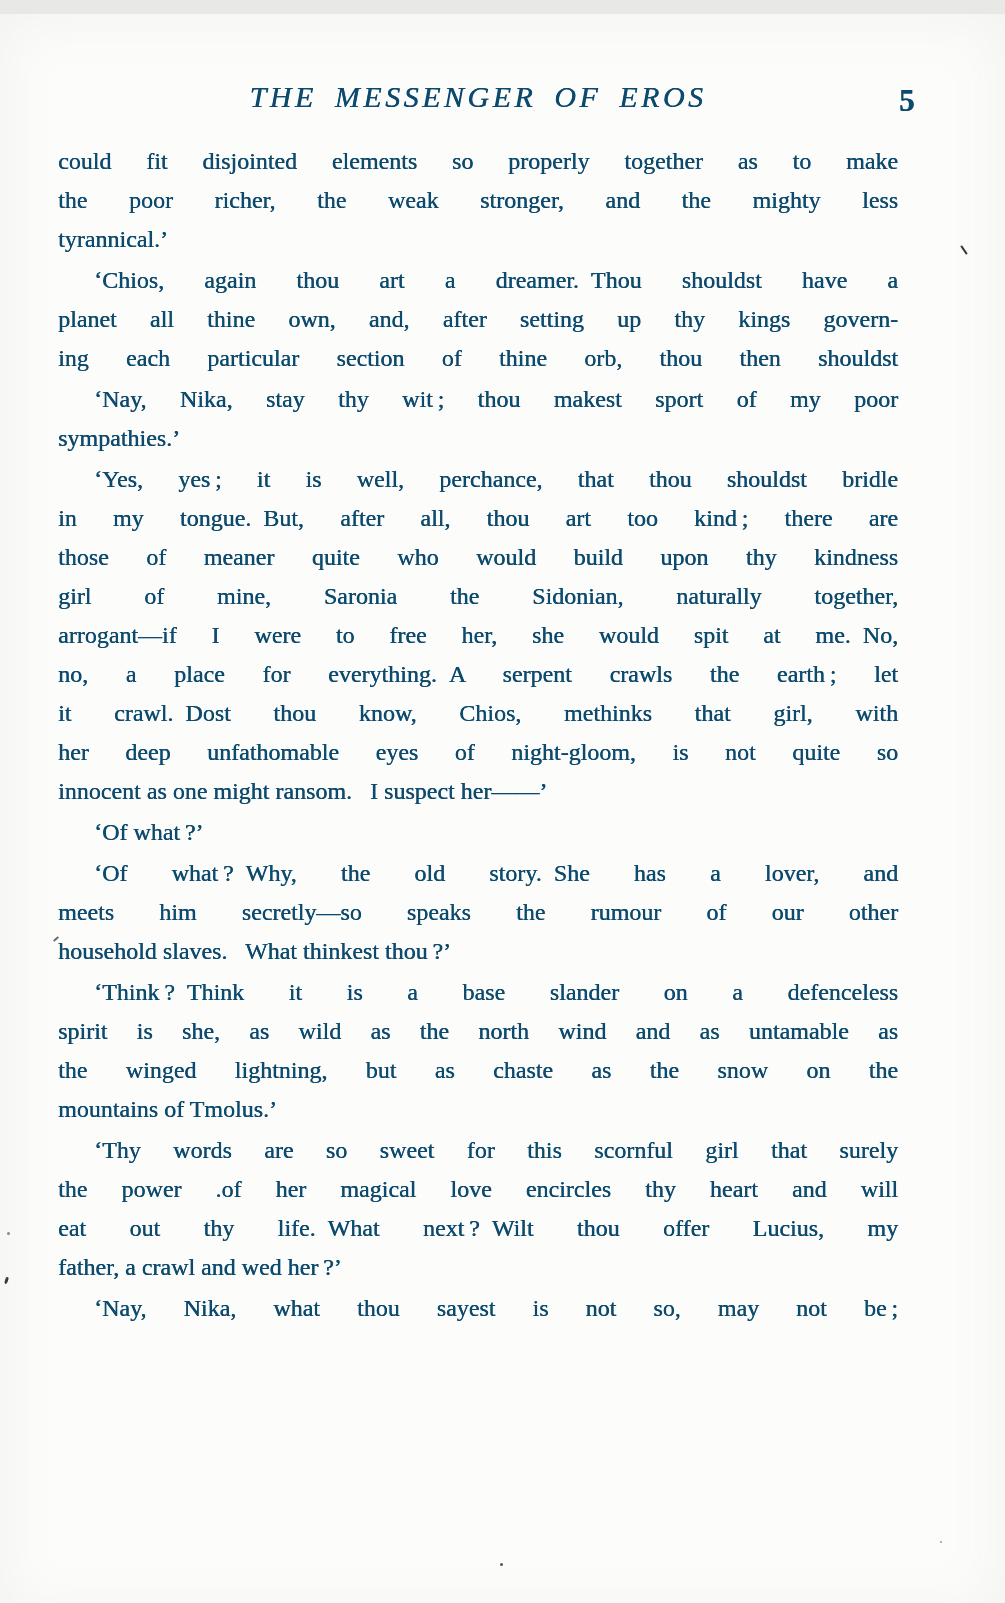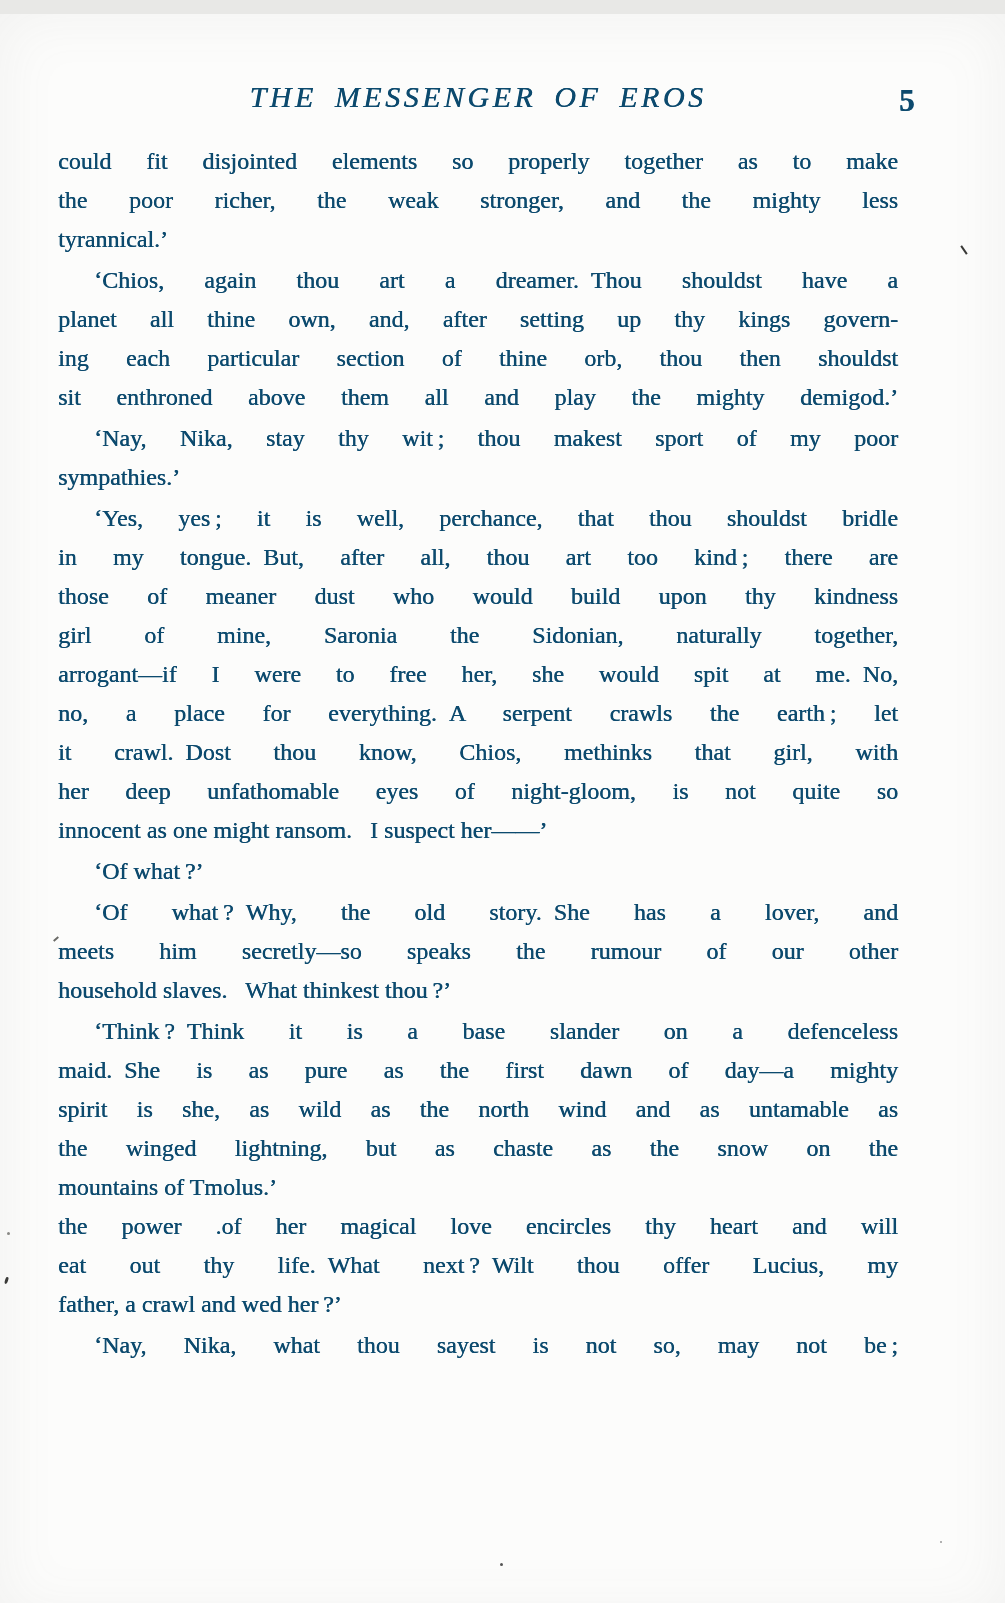--- a/index.html
+++ b/index.html
@@ -97,41 +97,40 @@
   </header>
   <span class="page-num">5</span>
 
   <main class="text-block">
     <div class="line j">could fit disjointed elements so properly together as to make</div>
     <div class="line j">the poor richer, the weak stronger, and the mighty less</div>
     <div class="line last">tyrannical.’</div>
     <div class="line j ind">‘Chios, again thou art a dreamer. Thou shouldst have a</div>
     <div class="line j">planet all thine own, and, after setting up thy kings govern-</div>
     <div class="line j">ing each particular section of thine orb, thou then shouldst</div>
-    <div class="line j">sit enthroned above them all and play the mighty demigod.’</div>
     <div class="line j ind">‘Nay, Nika, stay thy wit ; thou makest sport of my poor</div>
     <div class="line last">sympathies.’</div>
     <div class="line j ind">‘Yes, yes ; it is well, perchance, that thou shouldst bridle</div>
     <div class="line j">in my tongue. But, after all, thou art too kind ; there are</div>
-    <div class="line j">those of meaner dust who would build upon thy kindness</div>
+    <div class="line j">those of meaner quite who would build upon thy kindness</div>
     <div class="line j">girl of mine, Saronia the Sidonian, naturally together,</div>
     <div class="line j">arrogant—if I were to free her, she would spit at me. No,</div>
     <div class="line j">no, a place for everything. A serpent crawls the earth ; let</div>
     <div class="line j">it crawl. Dost thou know, Chios, methinks that girl, with</div>
     <div class="line j">her deep unfathomable eyes of night-gloom, is not quite so</div>
     <div class="line last">innocent as one might ransom.  I suspect her——’</div>
     <div class="line last ind">‘Of what ?’</div>
     <div class="line j ind">‘Of what ? Why, the old story. She has a lover, and</div>
     <div class="line j">meets him secretly—so speaks the rumour of our other</div>
     <div class="line last">household slaves.  What thinkest thou ?’</div>
     <div class="line j ind">‘Think ? Think it is a base slander on a defenceless</div>
-    <div class="line j">maid. She is as pure as the first dawn of day—a mighty</div>
     <div class="line j">spirit is she, as wild as the north wind and as untamable as</div>
     <div class="line j">the winged lightning, but as chaste as the snow on the</div>
     <div class="line last">mountains of Tmolus.’</div>
+    <div class="line j ind">‘Thy words are so sweet for this scornful girl that surely</div>
     <div class="line j">the power .of her magical love encircles thy heart and will</div>
     <div class="line j">eat out thy life. What next ? Wilt thou offer Lucius, my</div>
     <div class="line last">father, a crawl and wed her ?’</div>
     <div class="line j ind">‘Nay, Nika, what thou sayest is not so, may not be ;</div>
   </main>
 
   <span class="speck s1"></span>
   <span class="speck s2"></span>
   <span class="speck s3"></span>
   <span class="speck s4"></span>

